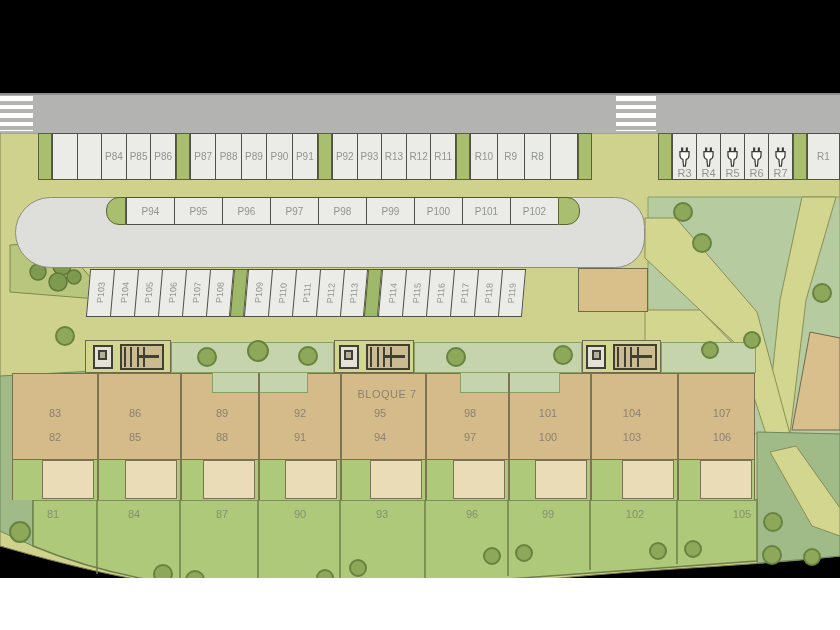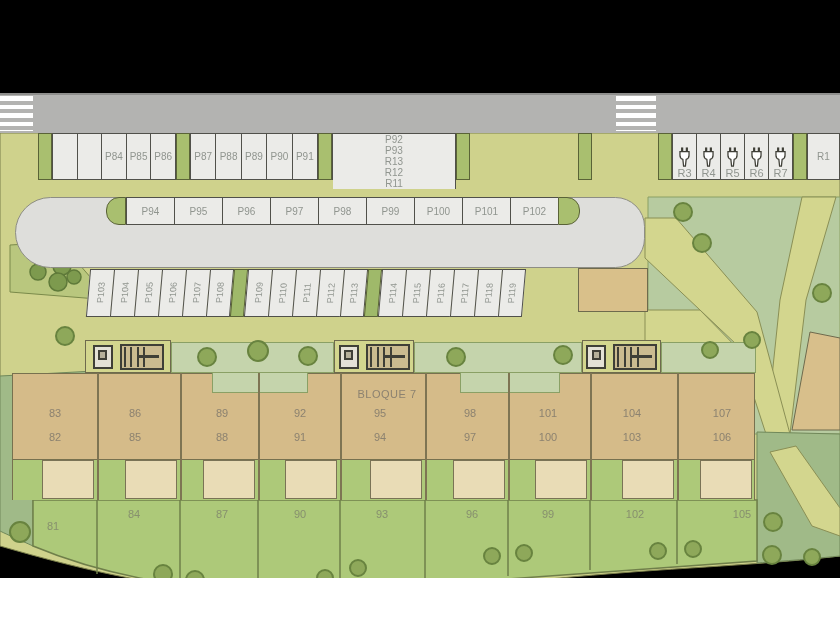--- a/index.html
+++ b/index.html
@@ -122,26 +122,32 @@
     <div class="stall">P85</div>
     <div class="stall">P86</div>
   </div>
   <div class="abs prow pgroup" style="left:190px;width:128px;">
     <div class="stall">P87</div>
     <div class="stall">P88</div>
     <div class="stall">P89</div>
     <div class="stall">P90</div>
     <div class="stall">P91</div>
   </div>
-  <div class="abs prow pgroup" style="left:332px;width:124px;flex-direction:column;">
+  <div class="abs prow pgroup" style="left:332px;width:124px;">
     <div class="stall">P92</div>
     <div class="stall">P93</div>
     <div class="stall">R13</div>
     <div class="stall">R12</div>
     <div class="stall">R11</div>
+  </div>
+  <div class="abs prow pgroup" style="left:470px;width:108px;">
+    <div class="stall">R10</div>
+    <div class="stall">R9</div>
+    <div class="stall">R8</div>
+    <div class="stall"></div>
   </div>
 
   <div class="abs prow pgroup" style="left:672px;width:121px;">
     <div class="stall evstall">
       <svg class="plug" width="13" height="20" viewBox="0 0 14 22">
           <rect x="3.2" y="0.5" width="2.4" height="5" fill="#3f3f37"></rect>
           <rect x="8.4" y="0.5" width="2.4" height="5" fill="#3f3f37"></rect>
           <path d="M2,5 h10 v4 a5,5 0 0 1 -3.2,4.7 L8,21 h-2 l-0.8,-7.3 A5,5 0 0 1 2,9 z" fill="#fff" stroke="#3f3f37" stroke-width="1.4"></path>
         </svg>
       <span class="lbl">R3</span>
@@ -316,21 +322,21 @@
   <div class="abs unum" style="left:55px;top:431px;">82</div>
   <div class="abs unum" style="left:135px;top:431px;">85</div>
   <div class="abs unum" style="left:222px;top:431px;">88</div>
   <div class="abs unum" style="left:300px;top:431px;">91</div>
   <div class="abs unum" style="left:380px;top:431px;">94</div>
   <div class="abs unum" style="left:470px;top:431px;">97</div>
   <div class="abs unum" style="left:548px;top:431px;">100</div>
   <div class="abs unum" style="left:632px;top:431px;">103</div>
   <div class="abs unum" style="left:722px;top:431px;">106</div>
 
-  <div class="abs gnum" style="left:53px;top:520px;">81</div>
+  <div class="abs gnum" style="left:53px;top:508px;">81</div>
   <div class="abs gnum" style="left:134px;top:508px;">84</div>
   <div class="abs gnum" style="left:222px;top:508px;">87</div>
   <div class="abs gnum" style="left:300px;top:508px;">90</div>
   <div class="abs gnum" style="left:382px;top:508px;">93</div>
   <div class="abs gnum" style="left:472px;top:508px;">96</div>
   <div class="abs gnum" style="left:548px;top:508px;">99</div>
   <div class="abs gnum" style="left:635px;top:508px;">102</div>
   <div class="abs gnum" style="left:722px;top:508px;margin-left:20px;">105</div>
 
   <div class="abs tree" style="left:673px;top:202px;width:20px;height:20px;"></div>

